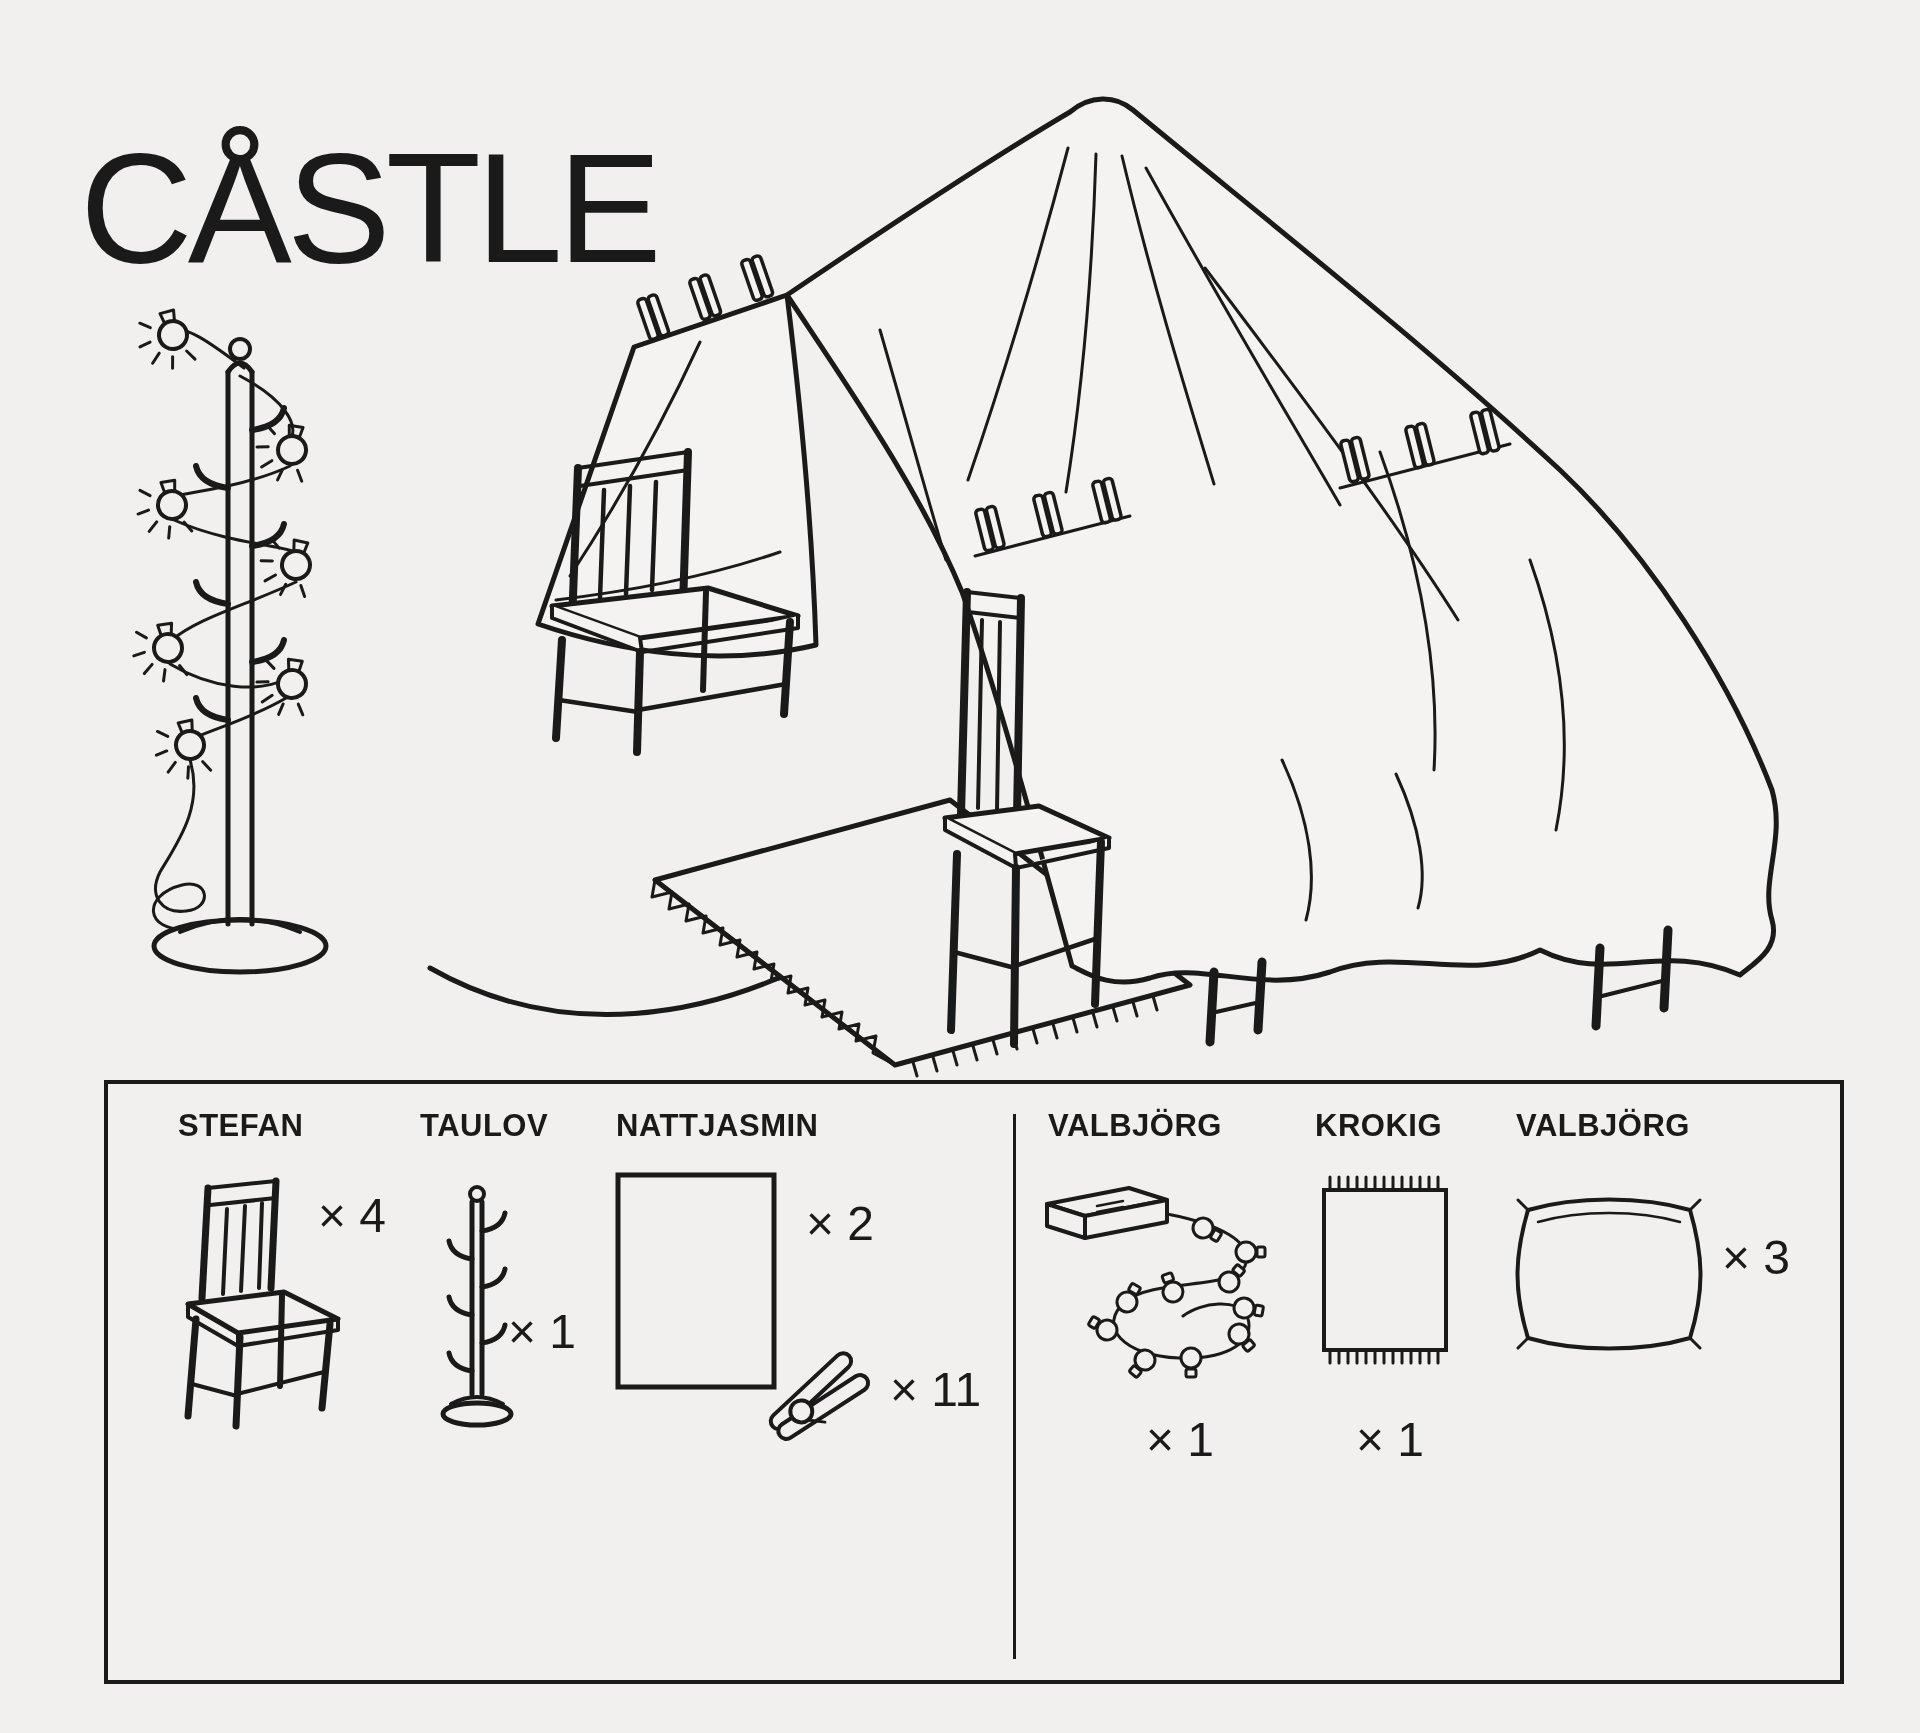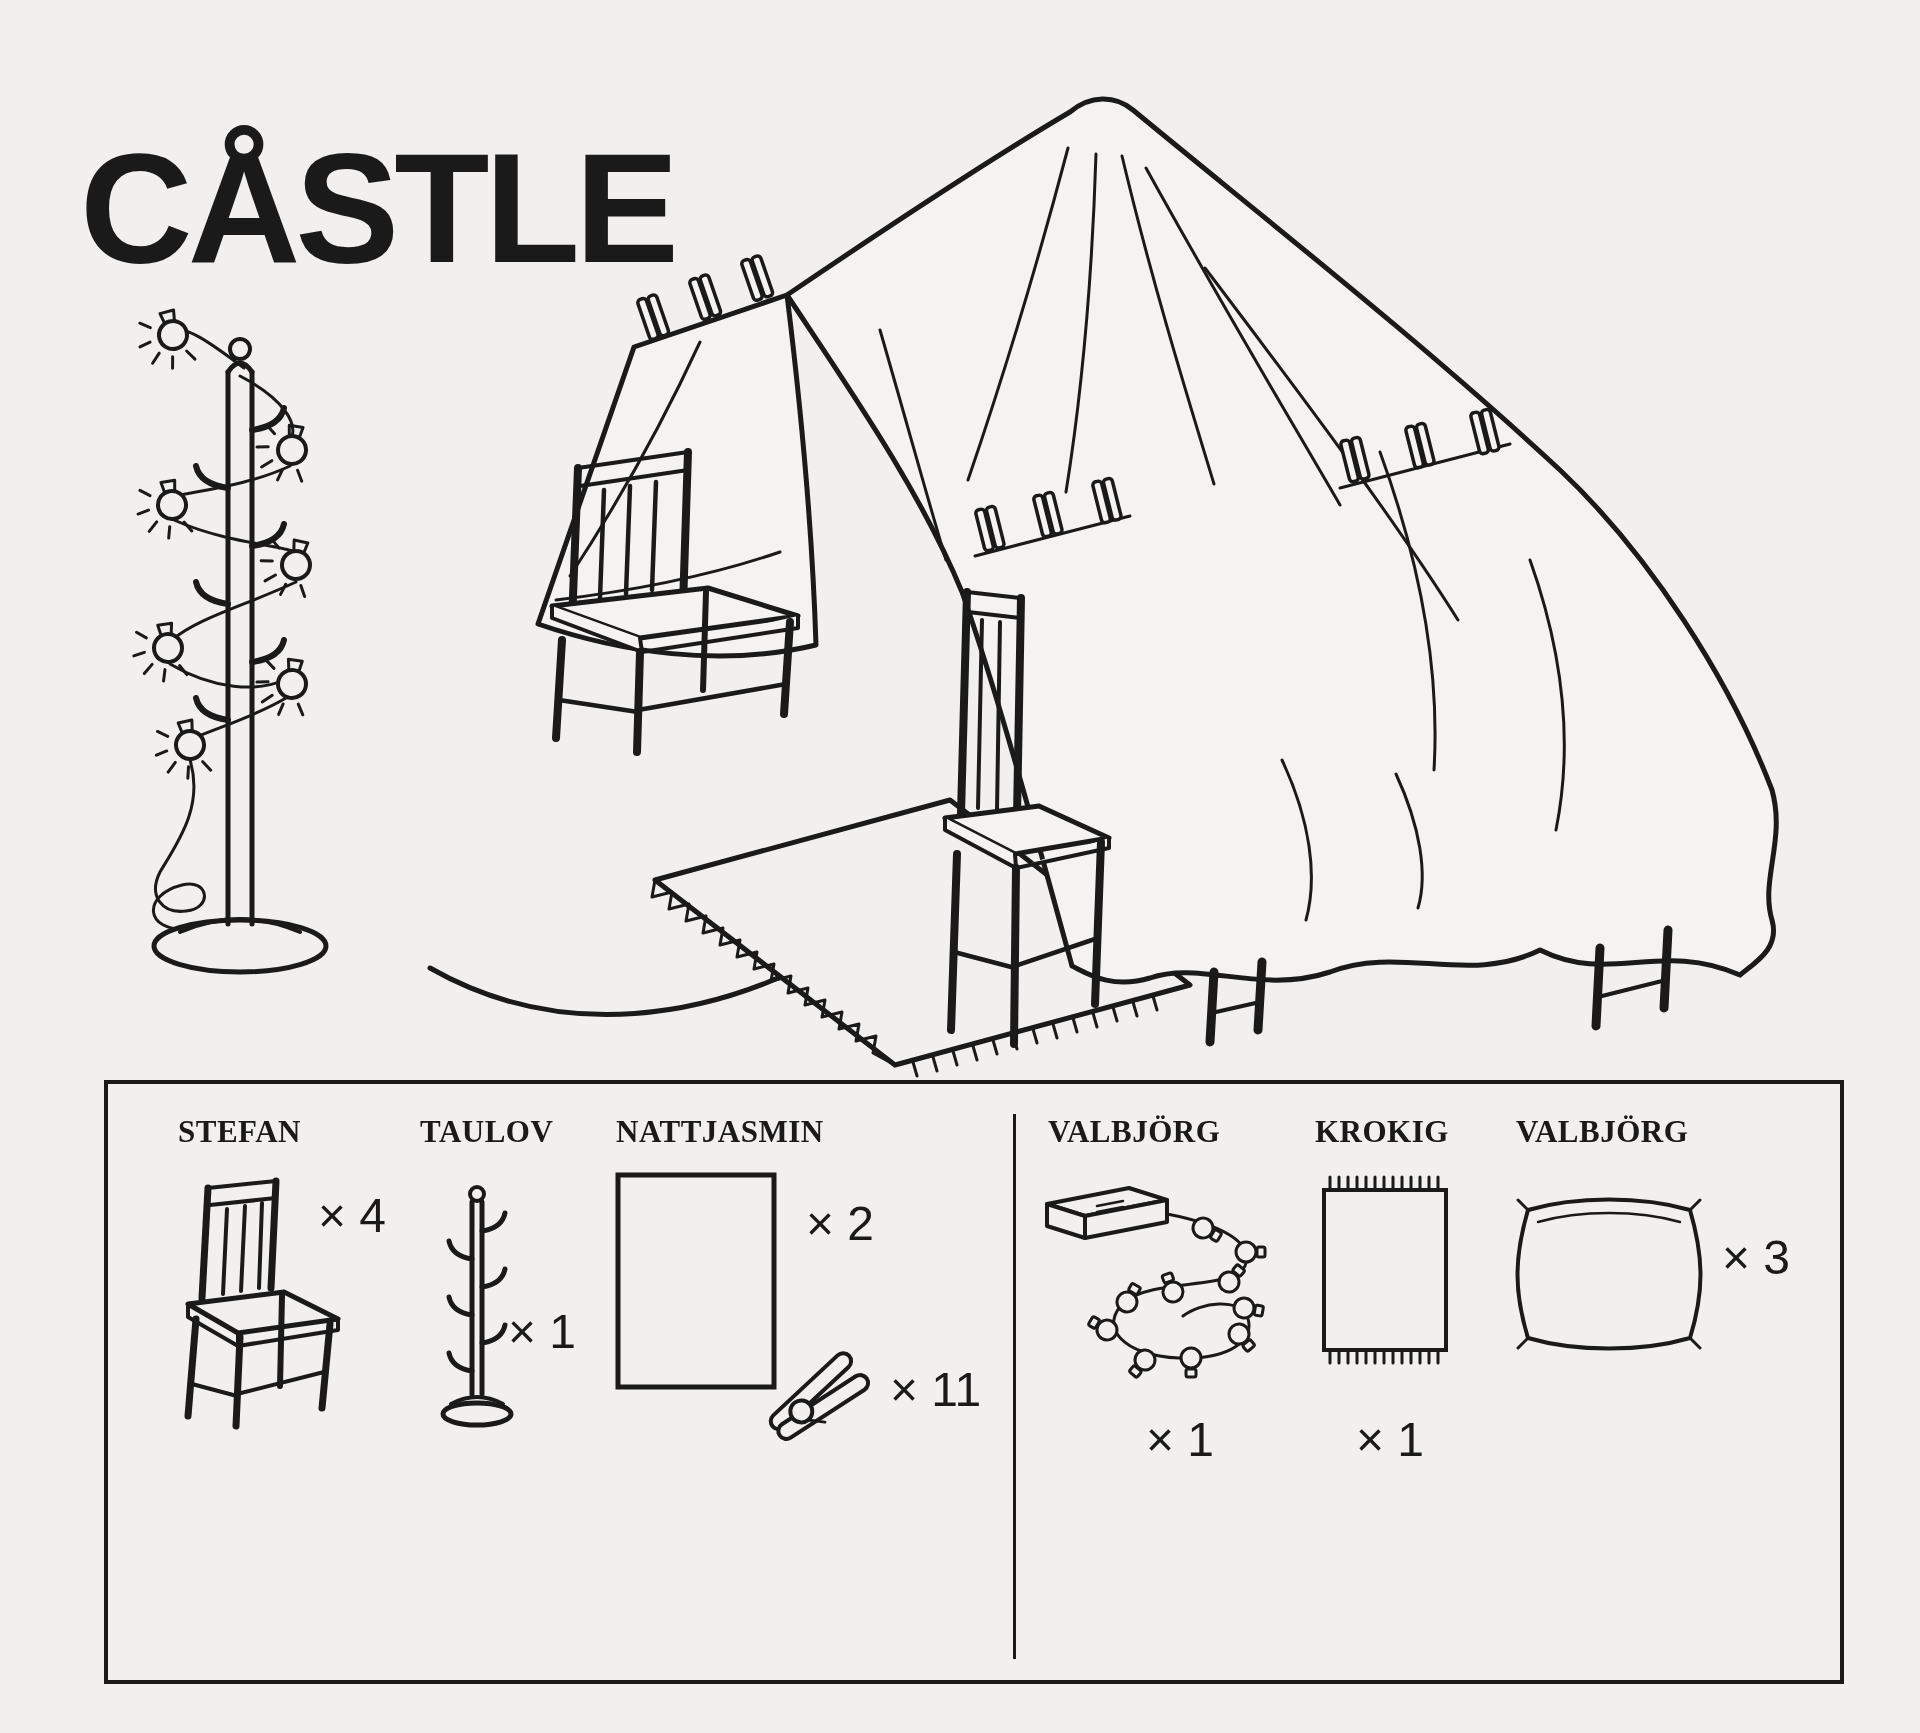--- a/index.html
+++ b/index.html
@@ -3,31 +3,30 @@
 <meta charset="utf-8">
 <style>
   html,body{margin:0;padding:0;}
   body{
     width:1920px;height:1733px;position:relative;overflow:hidden;
     background:#f1f0ee;color:#1a1a1a;
     font-family:"Liberation Sans", sans-serif;
   }
   .title{
     position:absolute;left:80px;top:22px;
-    font-size:156px;font-weight:bold;letter-spacing:-5px;line-height:1.05;
+    font-size:156px;font-weight:normal;letter-spacing:-5px;line-height:1.05;
   }
   .illustration{position:absolute;left:0;top:0;width:1920px;height:1080px;}
   .parts-box{
     position:absolute;left:104px;top:1080px;width:1732px;height:596px;
     border:4px solid #1a1a1a;box-sizing:content-box;
   }
   .part-label{
-    position:absolute;top:30px;font-size:31px;font-weight:bold;letter-spacing:.5px;
+    position:absolute;top:24px;font-size:31px;font-weight:bold;letter-spacing:.5px;
     white-space:nowrap;
-    font-family:Liberation Serif, serif;
   }
   .qty{position:absolute;font-size:48px;font-weight:400;white-space:nowrap;}
   .icon{position:absolute;line-height:0;}
   .divider{position:absolute;left:905px;top:30px;width:3px;height:545px;background:#1a1a1a;}
   svg{display:block;}
 </style>
 </head>
 <body>
 
 <div class="page">

